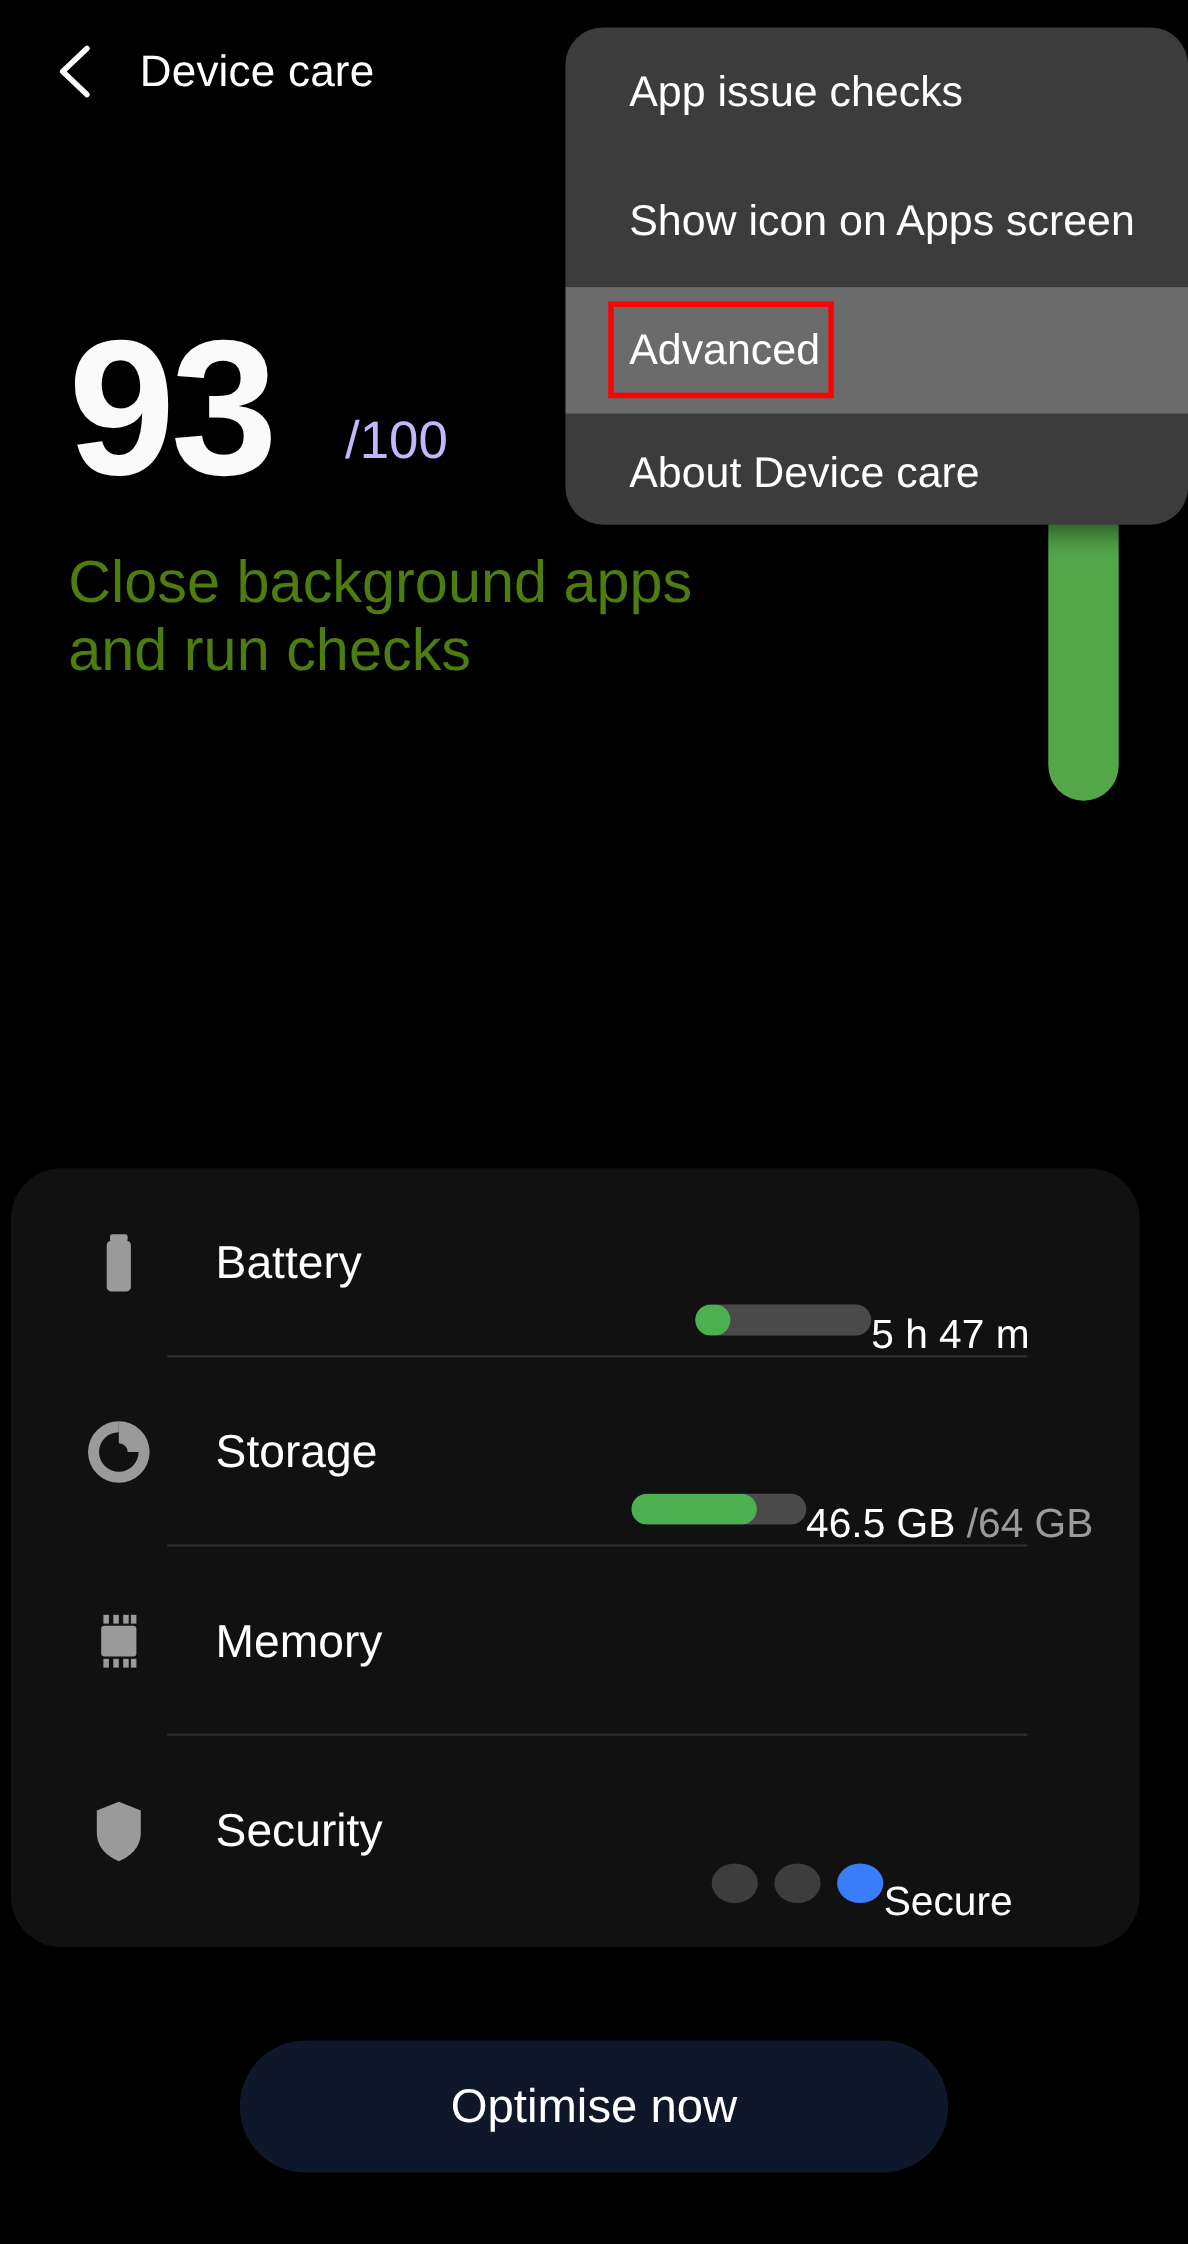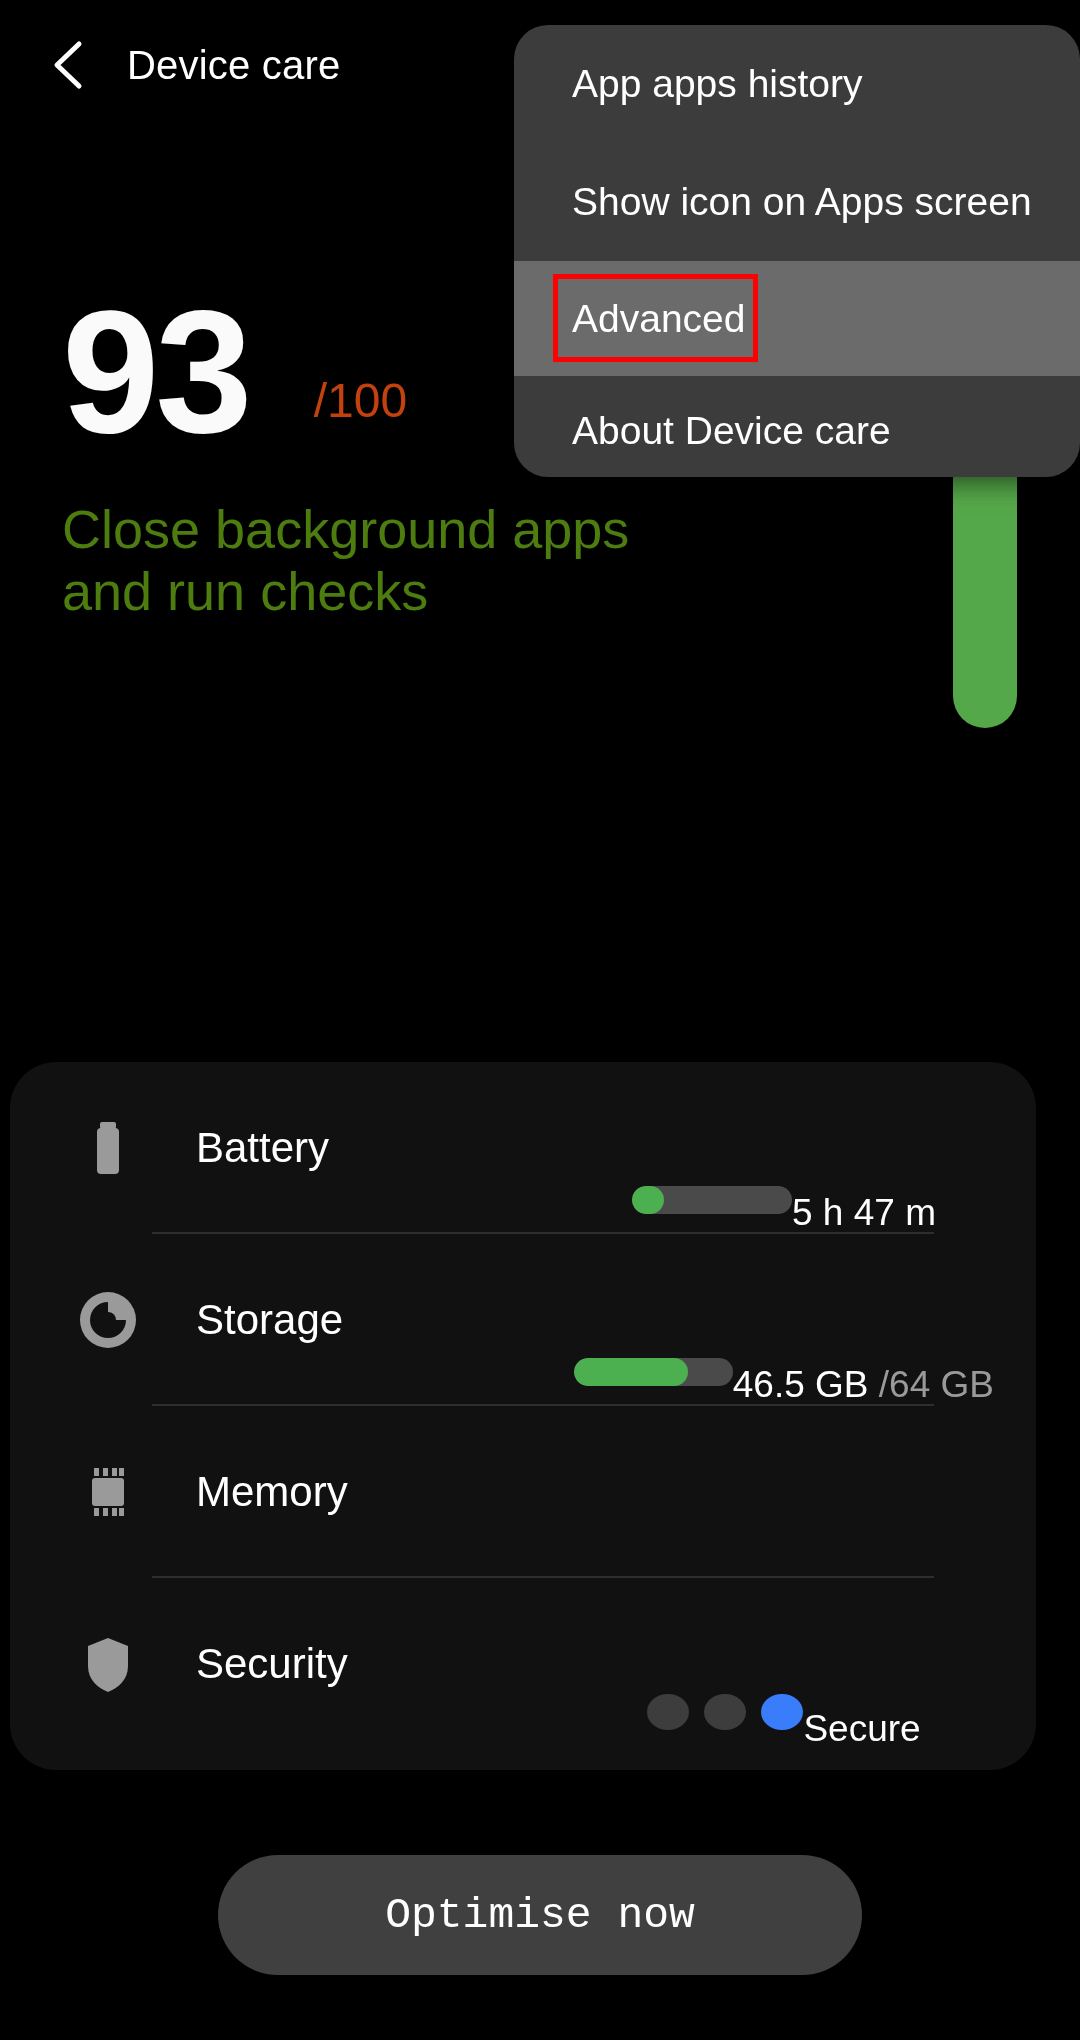--- a/index.html
+++ b/index.html
@@ -14,21 +14,21 @@
   
   .header { position:absolute; left:0; top:20px; width:1080px; height:90px; display:flex; align-items:center; }
   .back-chevron { width:70px; height:70px; margin-left:35px; position:relative; }
   .back-chevron svg { display:block; }
   .header-title { margin-left:22px; font-size:40px; color:#ffffff; letter-spacing:.2px; }
 
   
   .score-wrap { position:absolute; left:62px; top:300px; width:720px; }
   .score-line { display:flex; align-items:flex-end;gap:43px; }
   .score-num { font-size:175px; line-height:.82; font-weight:700; color:#fafafa; letter-spacing:-4px; }
-  .score-total { font-size:48px; color:#c2410c; margin-left:22px; margin-bottom:16px; letter-spacing:0px; }
+  .score-total { font-size:48px; color:#c4b5fd; margin-left:22px; margin-bottom:16px; letter-spacing:0px; }
   .score-sub { margin-top:54px; font-size:54px; line-height:1.15; color:#4d7c0f; width:640px; font-weight:400; }
 
   
   .score-bar {
     position:absolute; left:953px; top:300px; width:64px; height:428px;
     background:#55a84a; border-radius:32px;
   }
 
   
   .menu {
@@ -67,22 +67,22 @@
   .row .value .muted { color:#9a9a9a; }
   .divider { position:absolute; left:142px; width:782px; height:2px; background:#2e2e2e; }
 
   .dots { display:flex; gap:15px; margin-bottom:20px; }
   .dot { width:42px; height:36px; border-radius:21px/18px; background:#3d3d3d; }
   .dot.blue { background:#3a7dfa; }
 
   
   .optimise {
     position:absolute; left:218px; top:1855px; width:644px; height:120px;
-    background:#404040; border-radius:60px; border:none;
-    color:#ffffff; font-size:43px; font-family:Liberation Mono, monospace;
+    background:#0f172a; border-radius:60px; border:none;
+    color:#ffffff; font-size:43px; font-family:Liberation Sans, sans-serif;
     display:flex; align-items:center; justify-content:center; cursor:pointer;
   }
 </style>
 </head>
 <body>
 
 <div id="screen">
 
   <div class="header">
     <div class="back-chevron">
@@ -97,21 +97,21 @@
     <div class="score-line">
       <div class="score-num">93</div>
       <div class="score-total">/100</div>
     </div>
     <div class="score-sub">Close background apps and run checks</div>
   </div>
   <div class="score-bar"></div>
 
   <div class="menu">
     <div class="menu-item i0">
-      <span>App apps history</span>
+      <span>App issue checks</span>
     </div>
     <div class="menu-item i1">
       <span>Show icon on Apps screen</span>
     </div>
     <div class="menu-item highlight">
       <span>Advanced</span>
     </div>
     <div class="menu-item i3">
       <span>About Device care</span>
     </div>

